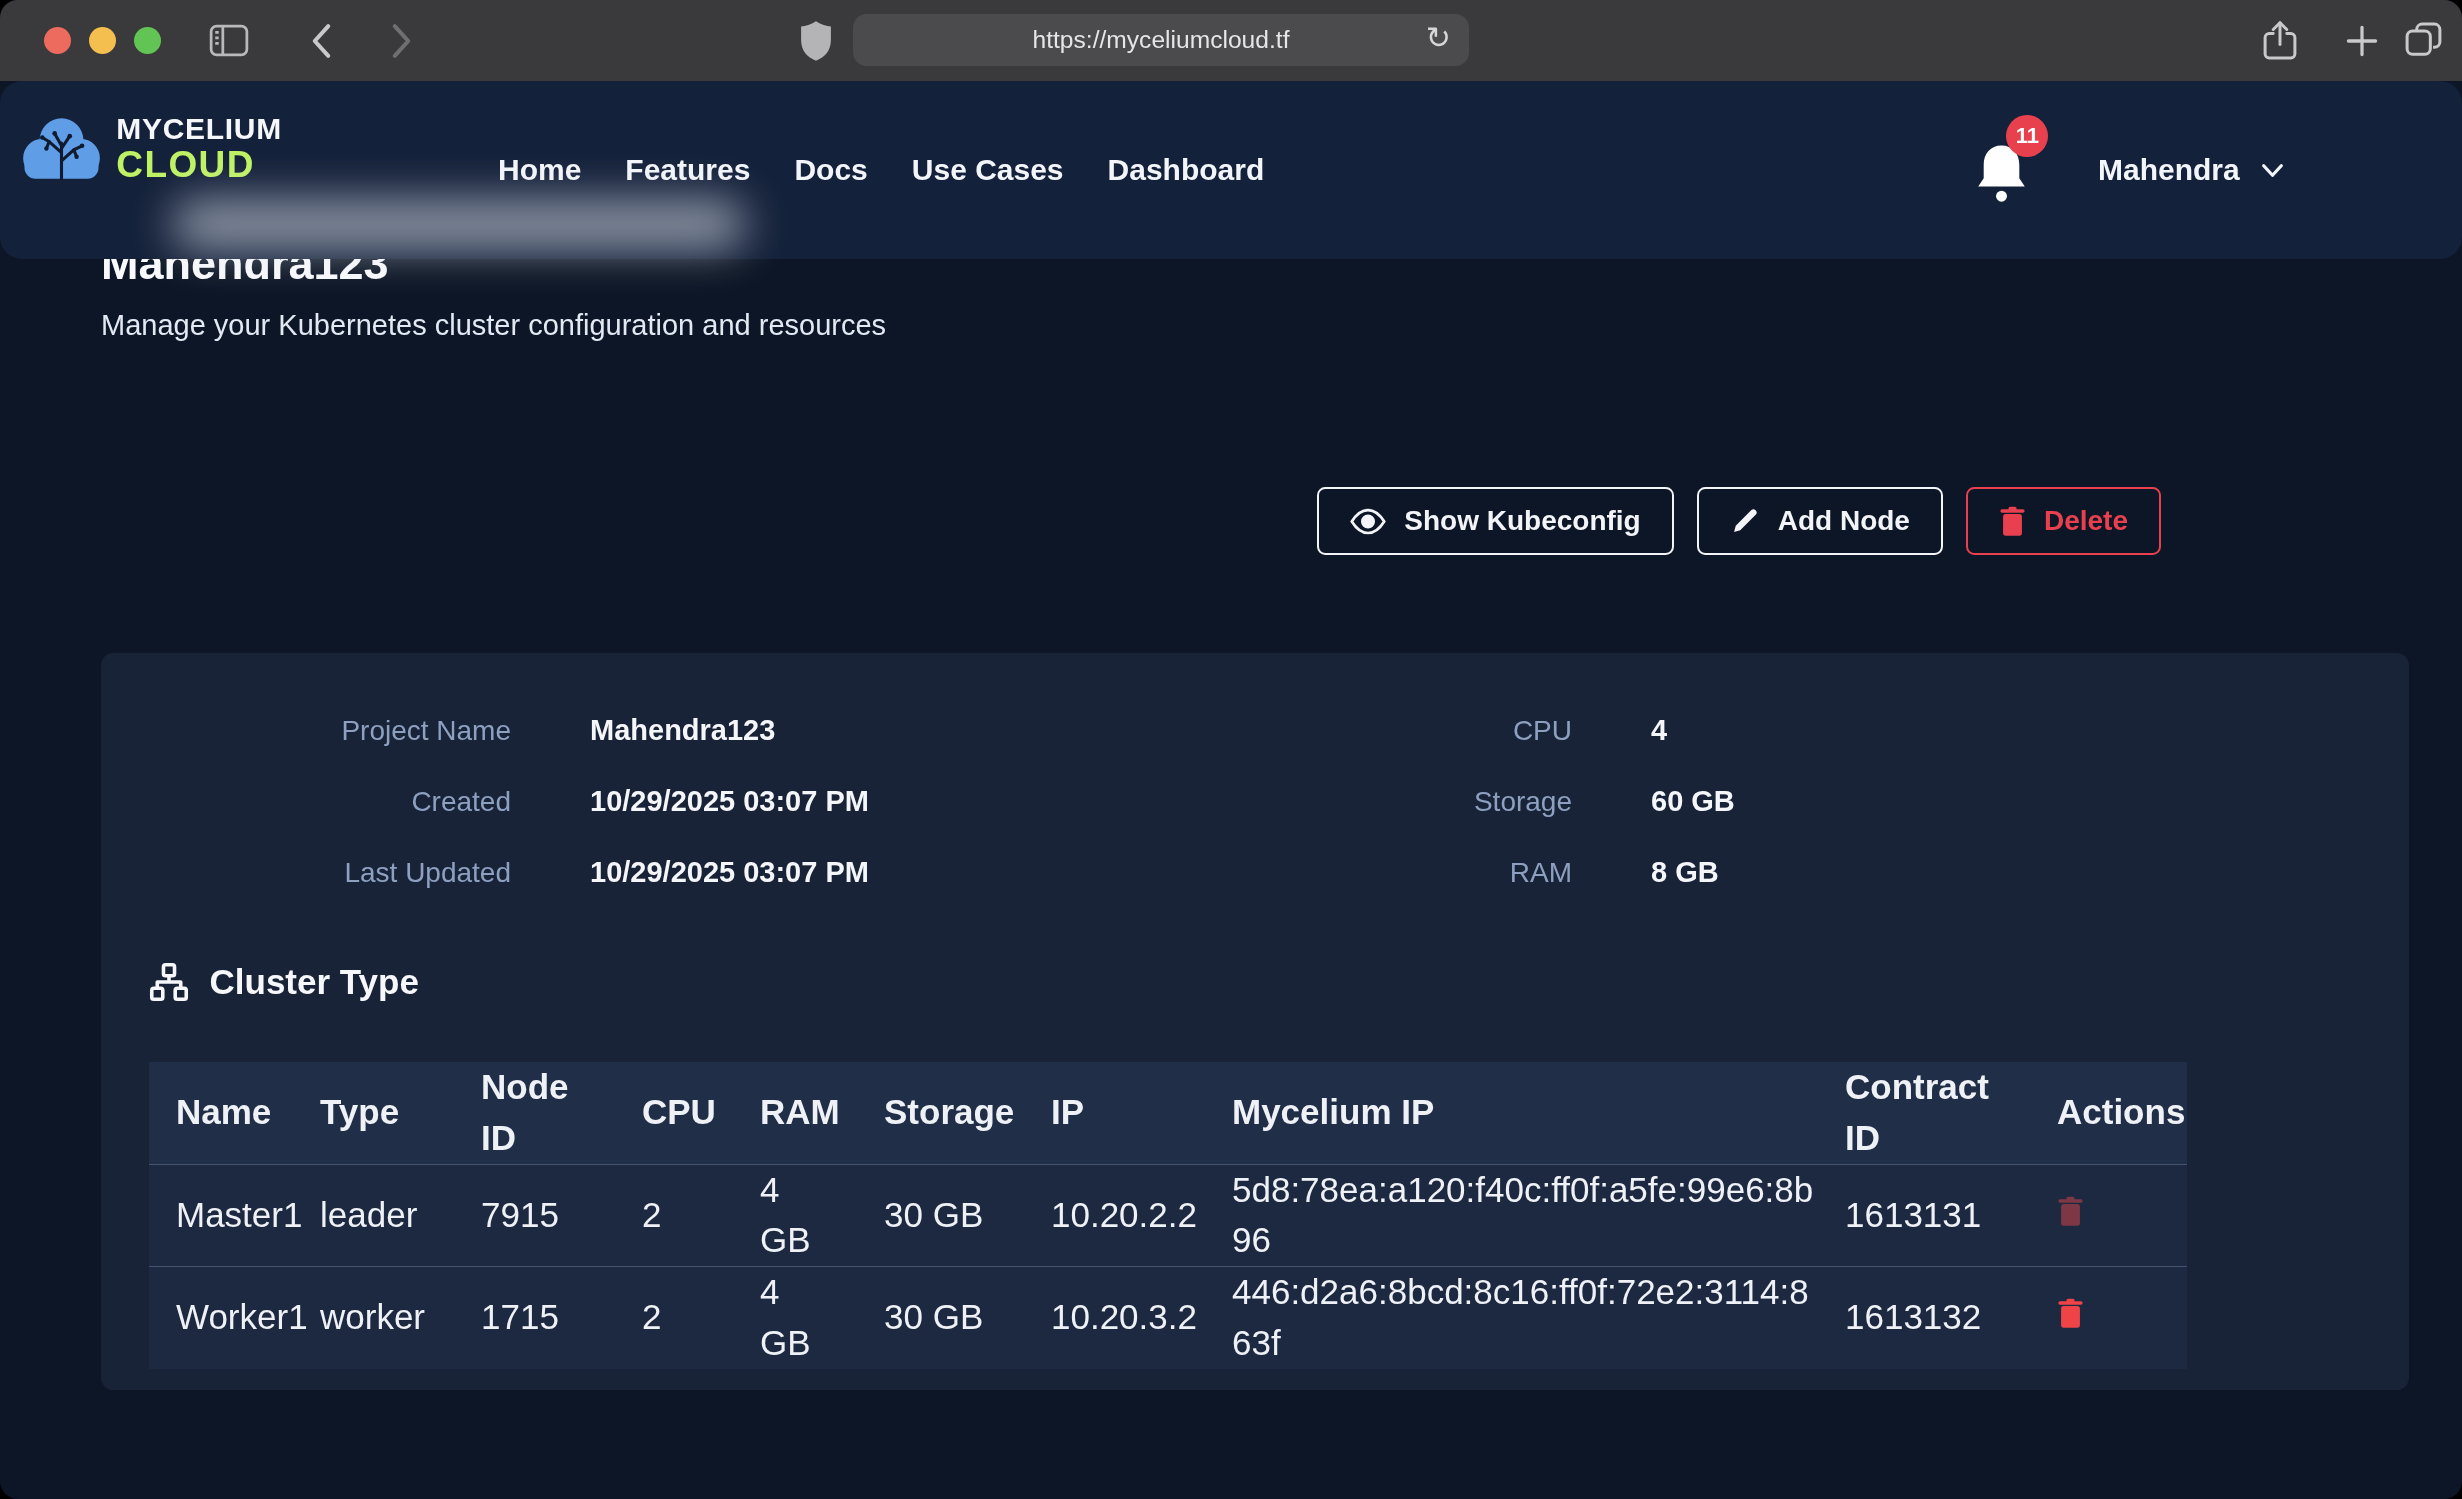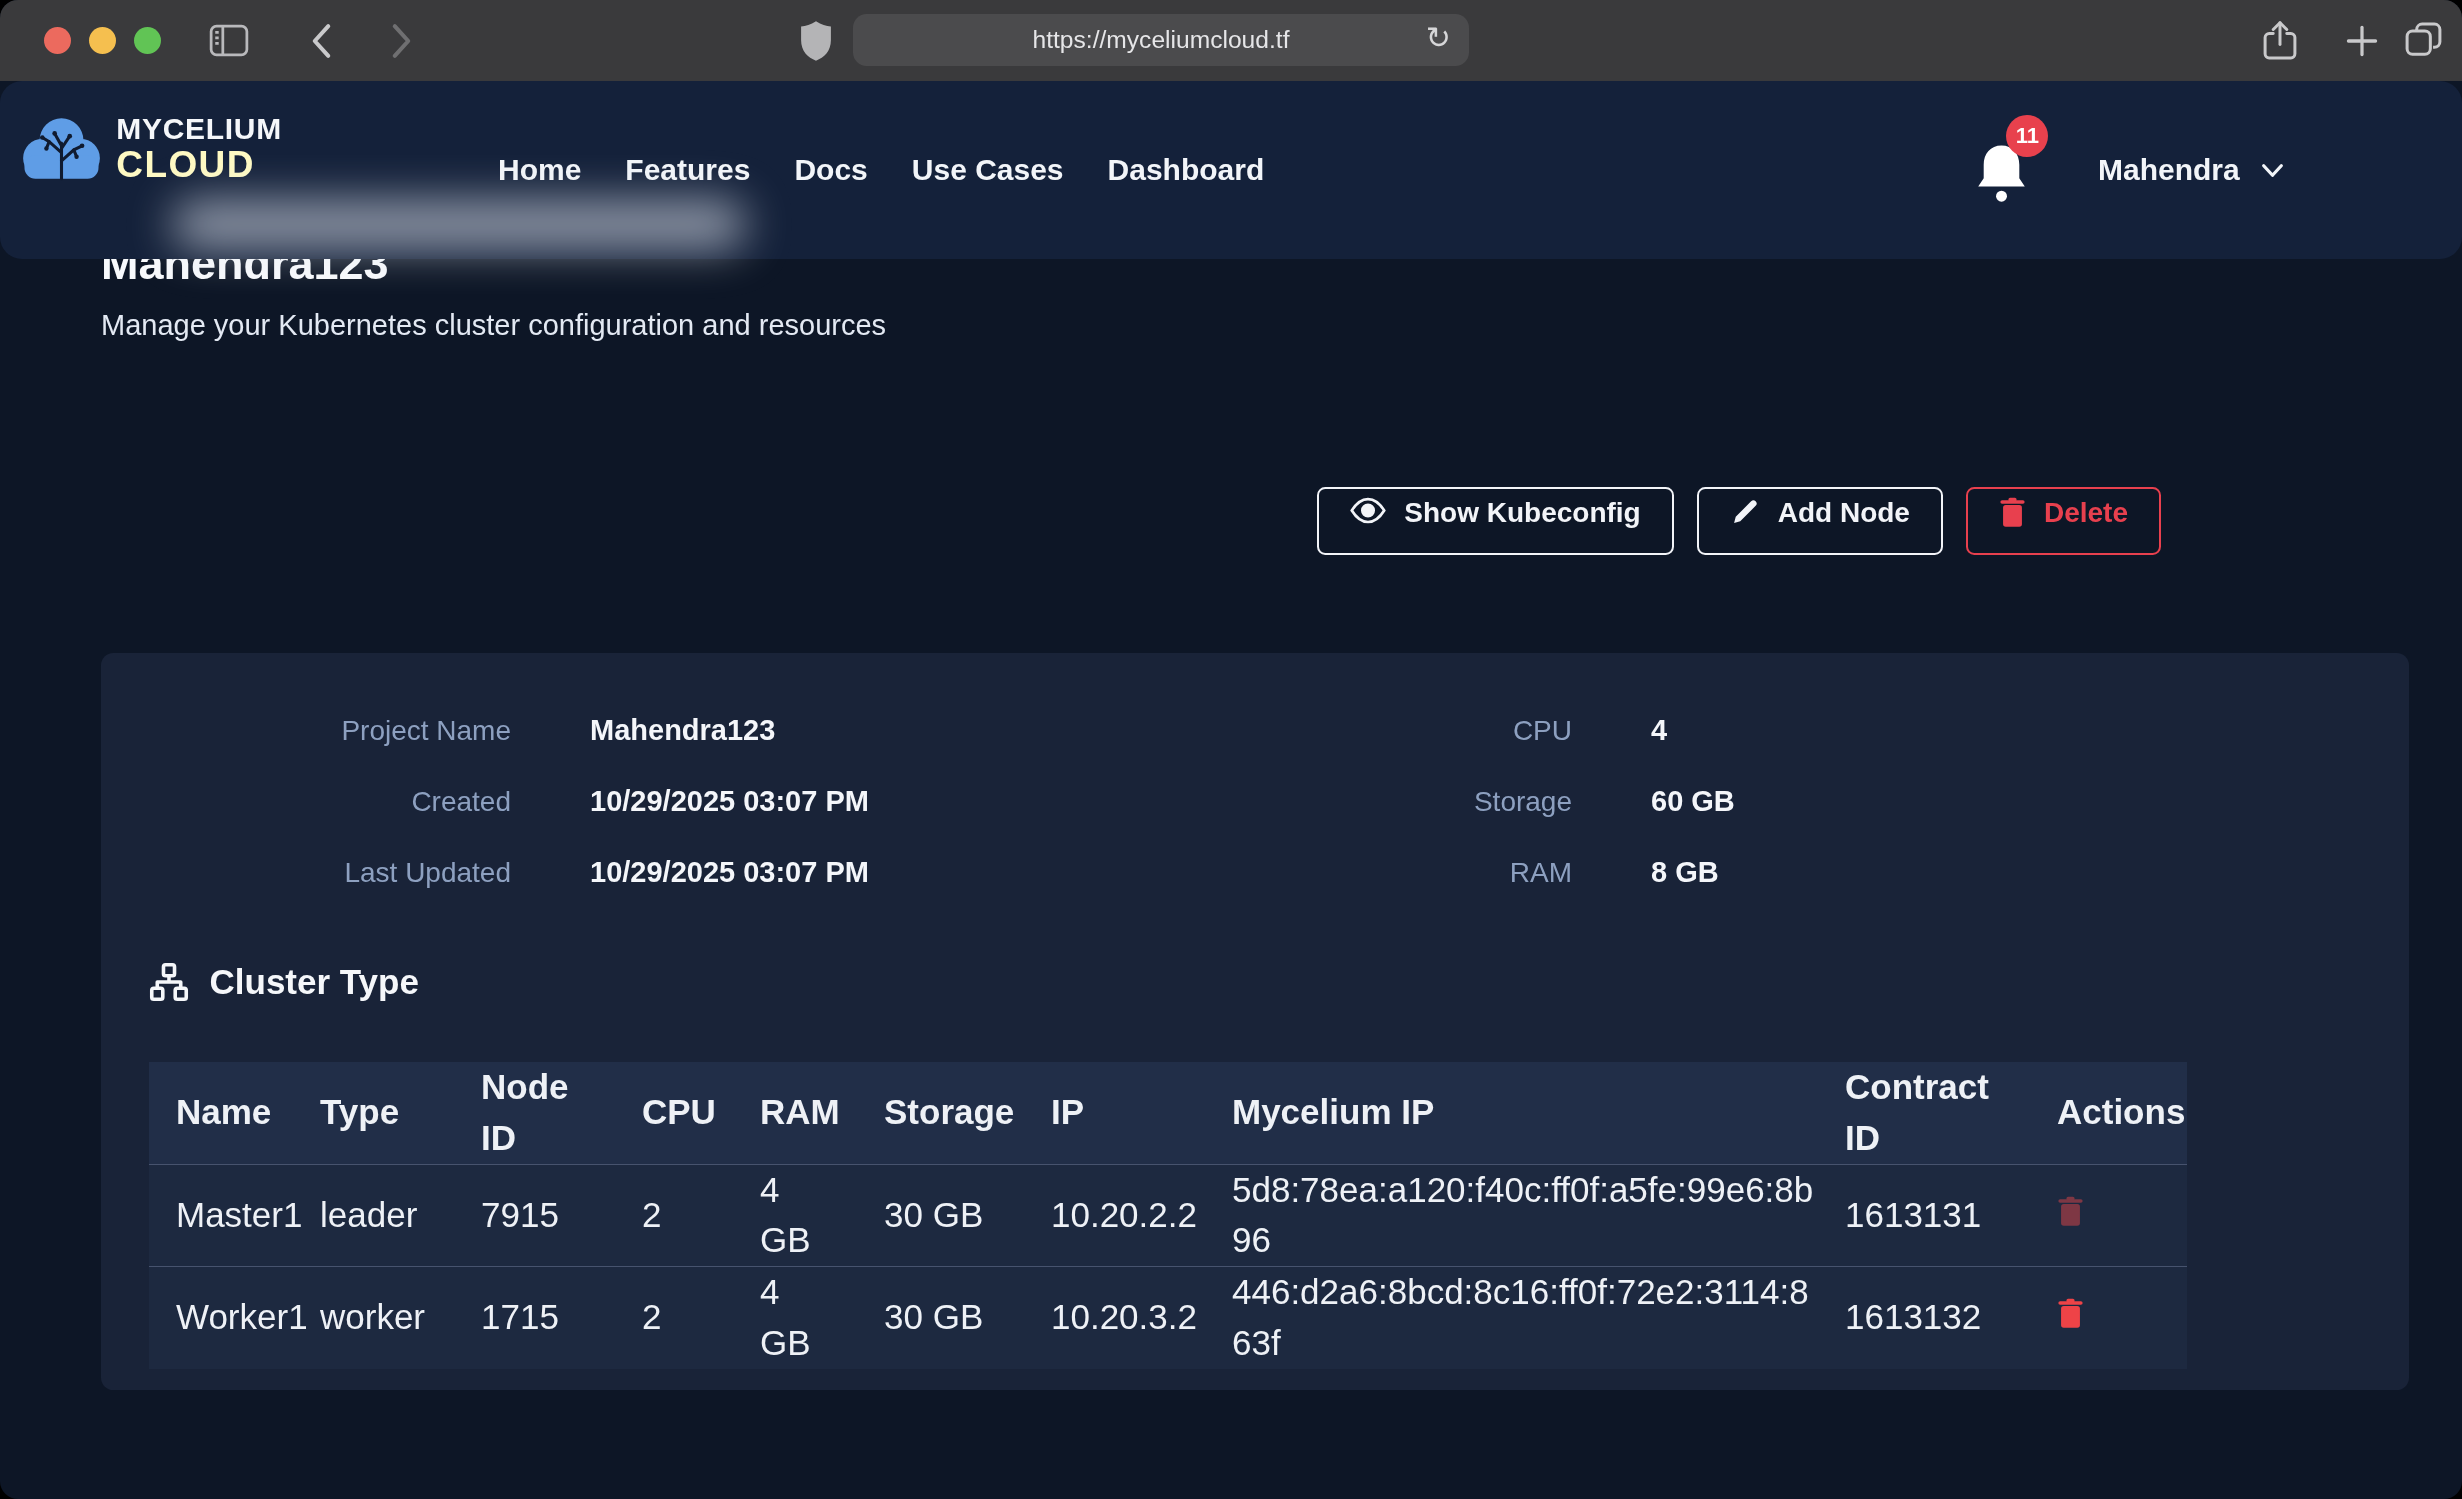--- a/index.html
+++ b/index.html
@@ -16,21 +16,21 @@
   .urlbar{ position:absolute; left:853px; top:14.4px; width:616px; height:52px;
            background:#4b4b4d; border-radius:13.7px; display:flex; align-items:center;
            justify-content:center; color:#e6e6e8; font-size:24.6px; }
   .urlbar .reload{ position:absolute; right:18px; top:5.5px; font-size:30px; color:#d6d6d8; }
 
   
   .nav{ position:absolute; top:81px; left:0; right:0; height:178px; background:#14213a; z-index:5;border-radius:22px; }
   .logo{ position:absolute; left:19px; top:29px; display:flex; align-items:center; gap:12.3px; }
   .logo-text{ line-height:1; }
   .logo-text .l1{ color:#f5f7fa; font-weight:bold; font-size:30px; letter-spacing:0.7px; }
-  .logo-text .l2{ color:#fef9c3; font-weight:bold; font-size:37px; letter-spacing:1.4px; margin-top:2.7px; }
+  .logo-text .l2{ color:#bef264; font-weight:bold; font-size:37px; letter-spacing:1.4px; margin-top:2.7px; }
   .navlinks{ position:absolute; left:498px; top:0; height:178px; display:flex; gap:44px; align-items:center; }
   .navlinks a{ color:#f2f5f9; font-size:30px; font-weight:bold; text-decoration:none; }
   .bell{ position:absolute; left:1974px; top:53px; width:62px; height:75px; background:none; border:none; }
   .badge{ position:absolute; right:-12.3px; top:-19px; min-width:42px; height:42px; border-radius:50%;
           background:#e8414d; color:#fff; font-size:22px; font-weight:bold;
           display:flex; align-items:center; justify-content:center; }
   .user{ position:absolute; left:2098px; top:0; height:178px; display:flex; align-items:center; gap:21px;
          background:none; border:none; color:#f2f5f9; font-size:30px; font-weight:bold; }
 
   
@@ -39,21 +39,21 @@
 
   
   .page-title{ position:absolute; left:101px; top:238px; z-index:1;
                color:#f7f9fc; font-size:45px; font-weight:bold; }
   .page-sub{ position:absolute; left:101px; top:309px; color:#e3e9f3; font-size:29px; }
 
   
   .actions{ position:absolute; top:487px; right:301px; display:flex; gap:23px; }
   .btn{ height:68px; border:2.1px solid #f2f4f8; border-radius:8.2px; background:transparent;
         color:#f2f4f8; font-size:28px; font-weight:bold; font-family:inherit;
-        display:flex; gap:18px; padding:8px 31px; }
+        display:flex; align-items:center; gap:18px; padding:8px 31px; }
   .btn.danger{ border-color:#e8404e; color:#e8404e; }
 
   
   .card{ position:absolute; left:101px; top:653px; width:2308px; height:737px;
          background:#192338; border-radius:12.3px; }
   .detail-grid{ position:absolute; top:42px; left:0; right:0;
                 display:grid; grid-template-columns:410px 694px 367px 1fr; }
   .detail-grid > div{ height:71px; display:flex; align-items:center; }
   .dlabel{ justify-content:flex-end; color:#8da0c0; font-size:28px; }
   .dvalue{ padding-left:79px; color:#f4f6fa; font-size:29px; font-weight:bold; }

